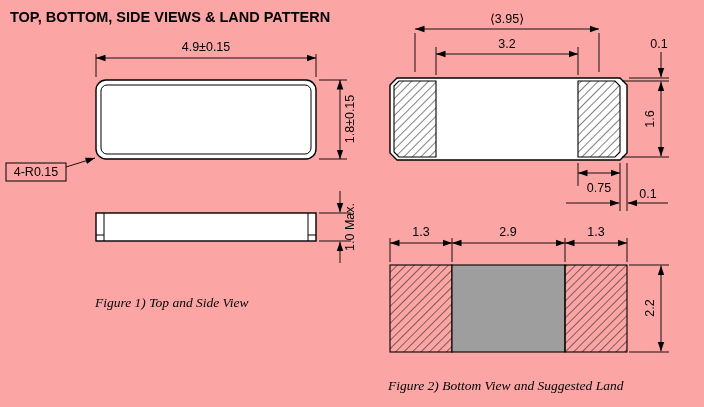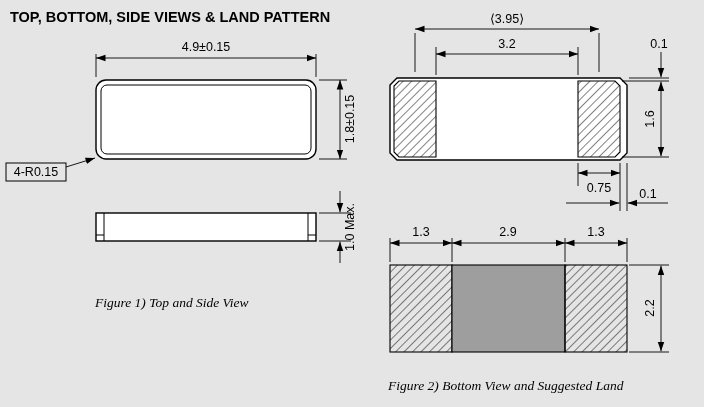--- a/index.html
+++ b/index.html
@@ -1,16 +1,16 @@
 <!DOCTYPE html>
 <html><head>
 <meta charset="utf-8">
 <style>
   html,body{margin:0;padding:0;background:#ffffff;}
-  .frame{width:704px;height:407px;background:#e5e5e5;position:relative;overflow:hidden;}
+  .frame{width:704px;height:407px;background:#fca5a5;position:relative;overflow:hidden;}
   svg{display:block;}
   .title-t{font:bold 14.5px "Liberation Sans",sans-serif;fill:#000;}
   .dt{font:12.5px "Liberation Sans",sans-serif;fill:#000;}
   .cap{font:italic 13.5px "Liberation Serif",serif;fill:#000;}
   .outline{fill:#fff;stroke:#000;stroke-width:1.4;}
   .thin{fill:none;stroke:#000;stroke-width:1;}
   .ln{stroke:#000;stroke-width:0.9;fill:none;}
   .pad{fill:url(#hatch);stroke:#000;stroke-width:1.1;}
 </style>
 </head>

